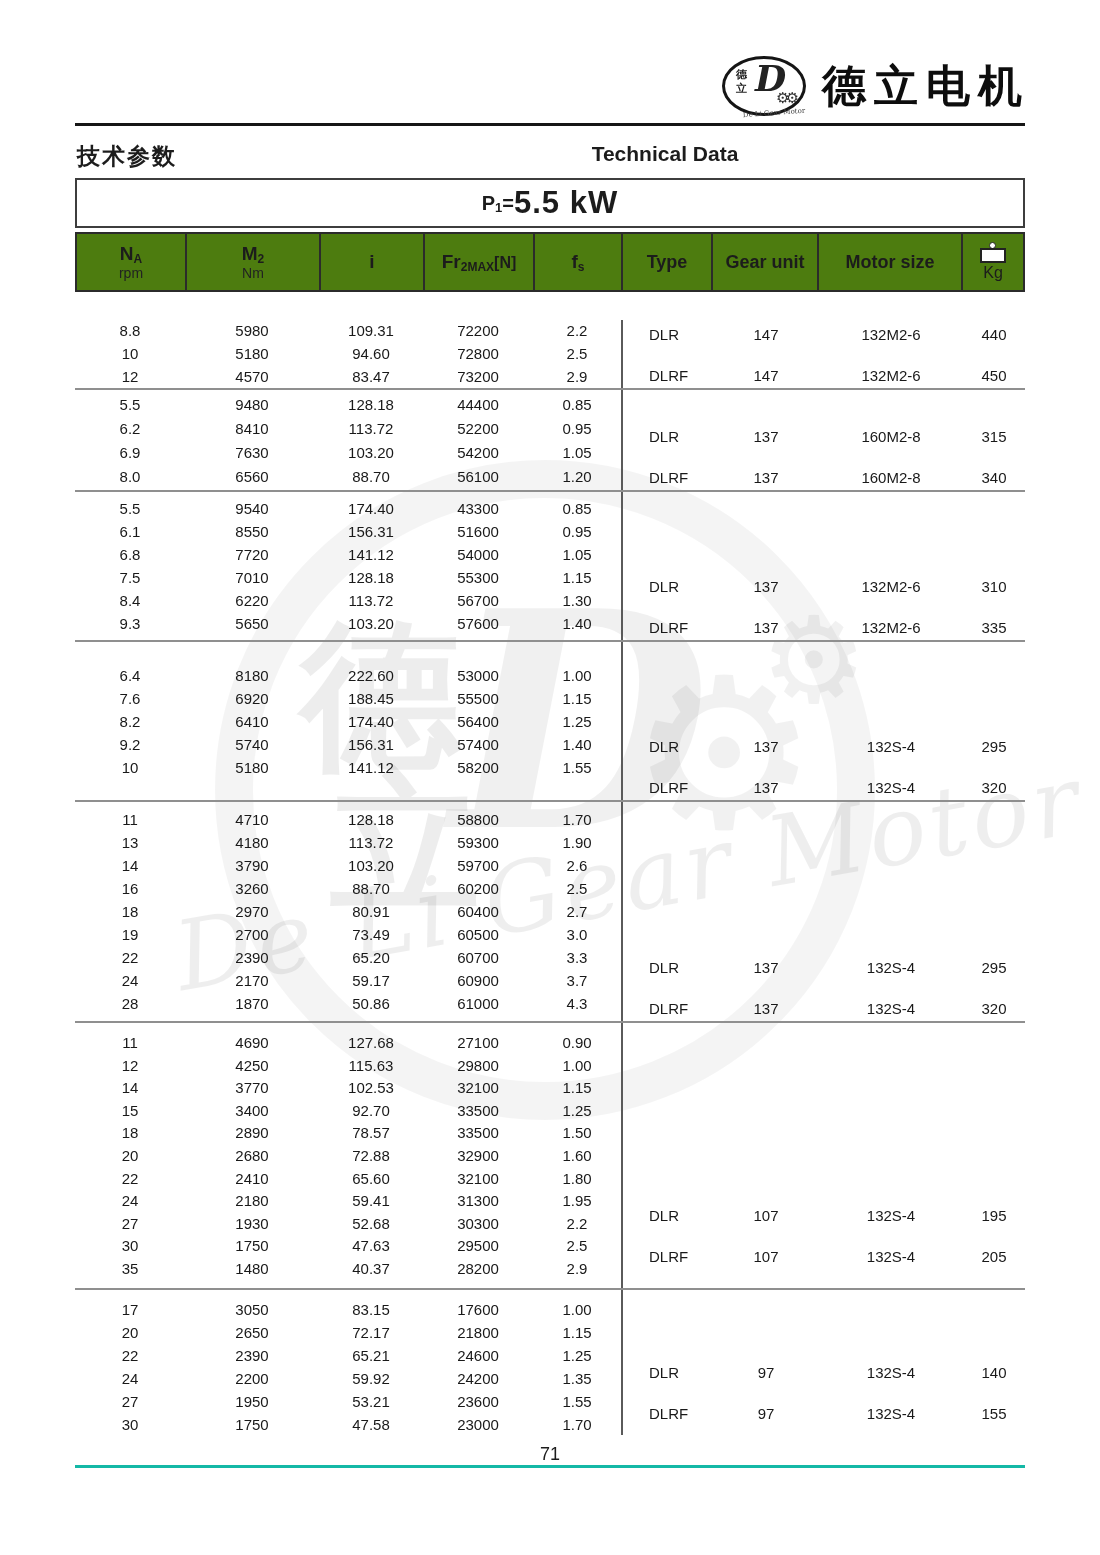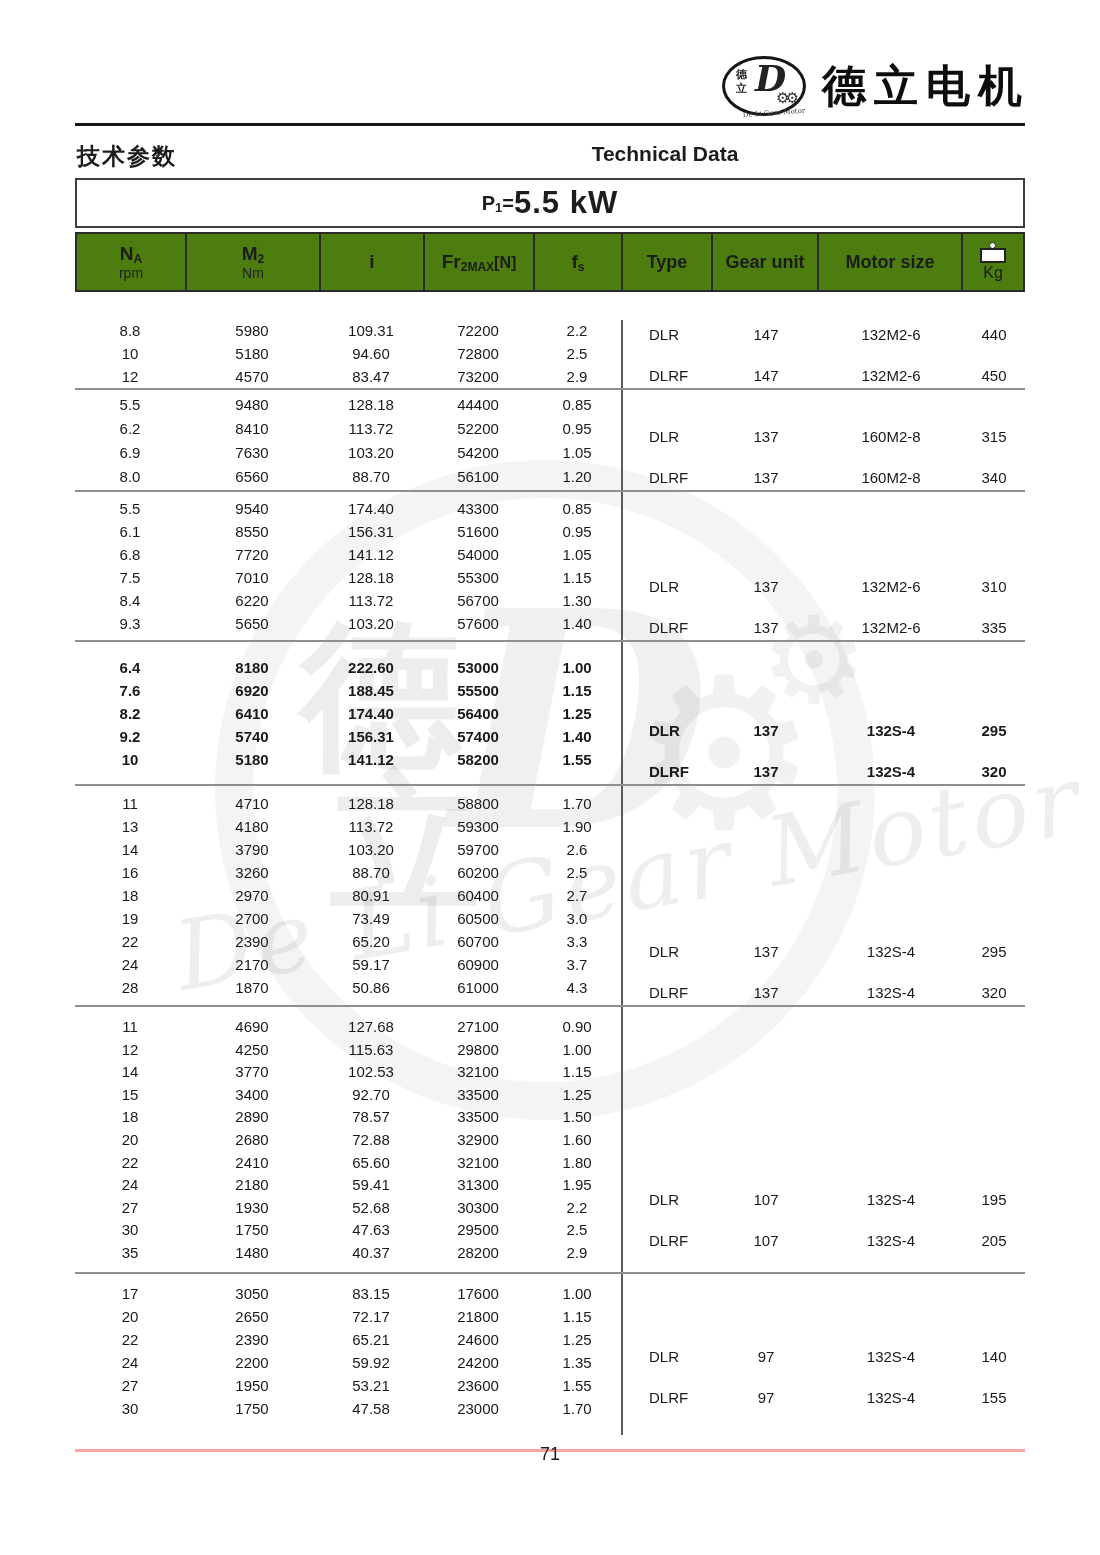--- a/index.html
+++ b/index.html
@@ -98,24 +98,24 @@
   .th-kg { font-size:16px; }
 
   
   .tbody { position:absolute; left:75px; top:292px; width:950px; height:1143px; z-index:1; }
   .vdivider { position:absolute; left:546px; top:28px; bottom:0; width:1.5px; background:#5a5a5a; }
 
   .group { position:relative; width:100%; border-bottom:2px solid #8f8f8f; }
   .g1 { height:98px; }
   .g2 { height:102px; }
   .g3 { height:150px; }
-  .g4 { height:144px;font-weight:bold; }
+  .g4 { height:160px; }
   .g5 { height:221px; }
   .g6 { height:267px; }
-  .g7 { height:178px; border-bottom:3px solid #fca5a5; }
+  .g7 { height:178px; border-bottom:3px solid #14b8a6; }
 
   .rows { width:546px; height:100%; display:flex; flex-direction:column; justify-content:center; }
   .g1 .rows { justify-content:flex-end; padding-top:24px; }
   .g7 .rows { justify-content:flex-start; padding-top:8px; }
   .row { display:grid; grid-template-columns:110px 134px 104px 110px 88px; height:23px; align-items:center; }
   .g2 .row { height:24px; }
   .g6 .row { height:22.6px; }
   .cell { text-align:center; font-size:15px; color:#191919; }
 
   .typeinfo { position:absolute; left:548px; top:0; bottom:0; width:402px;

